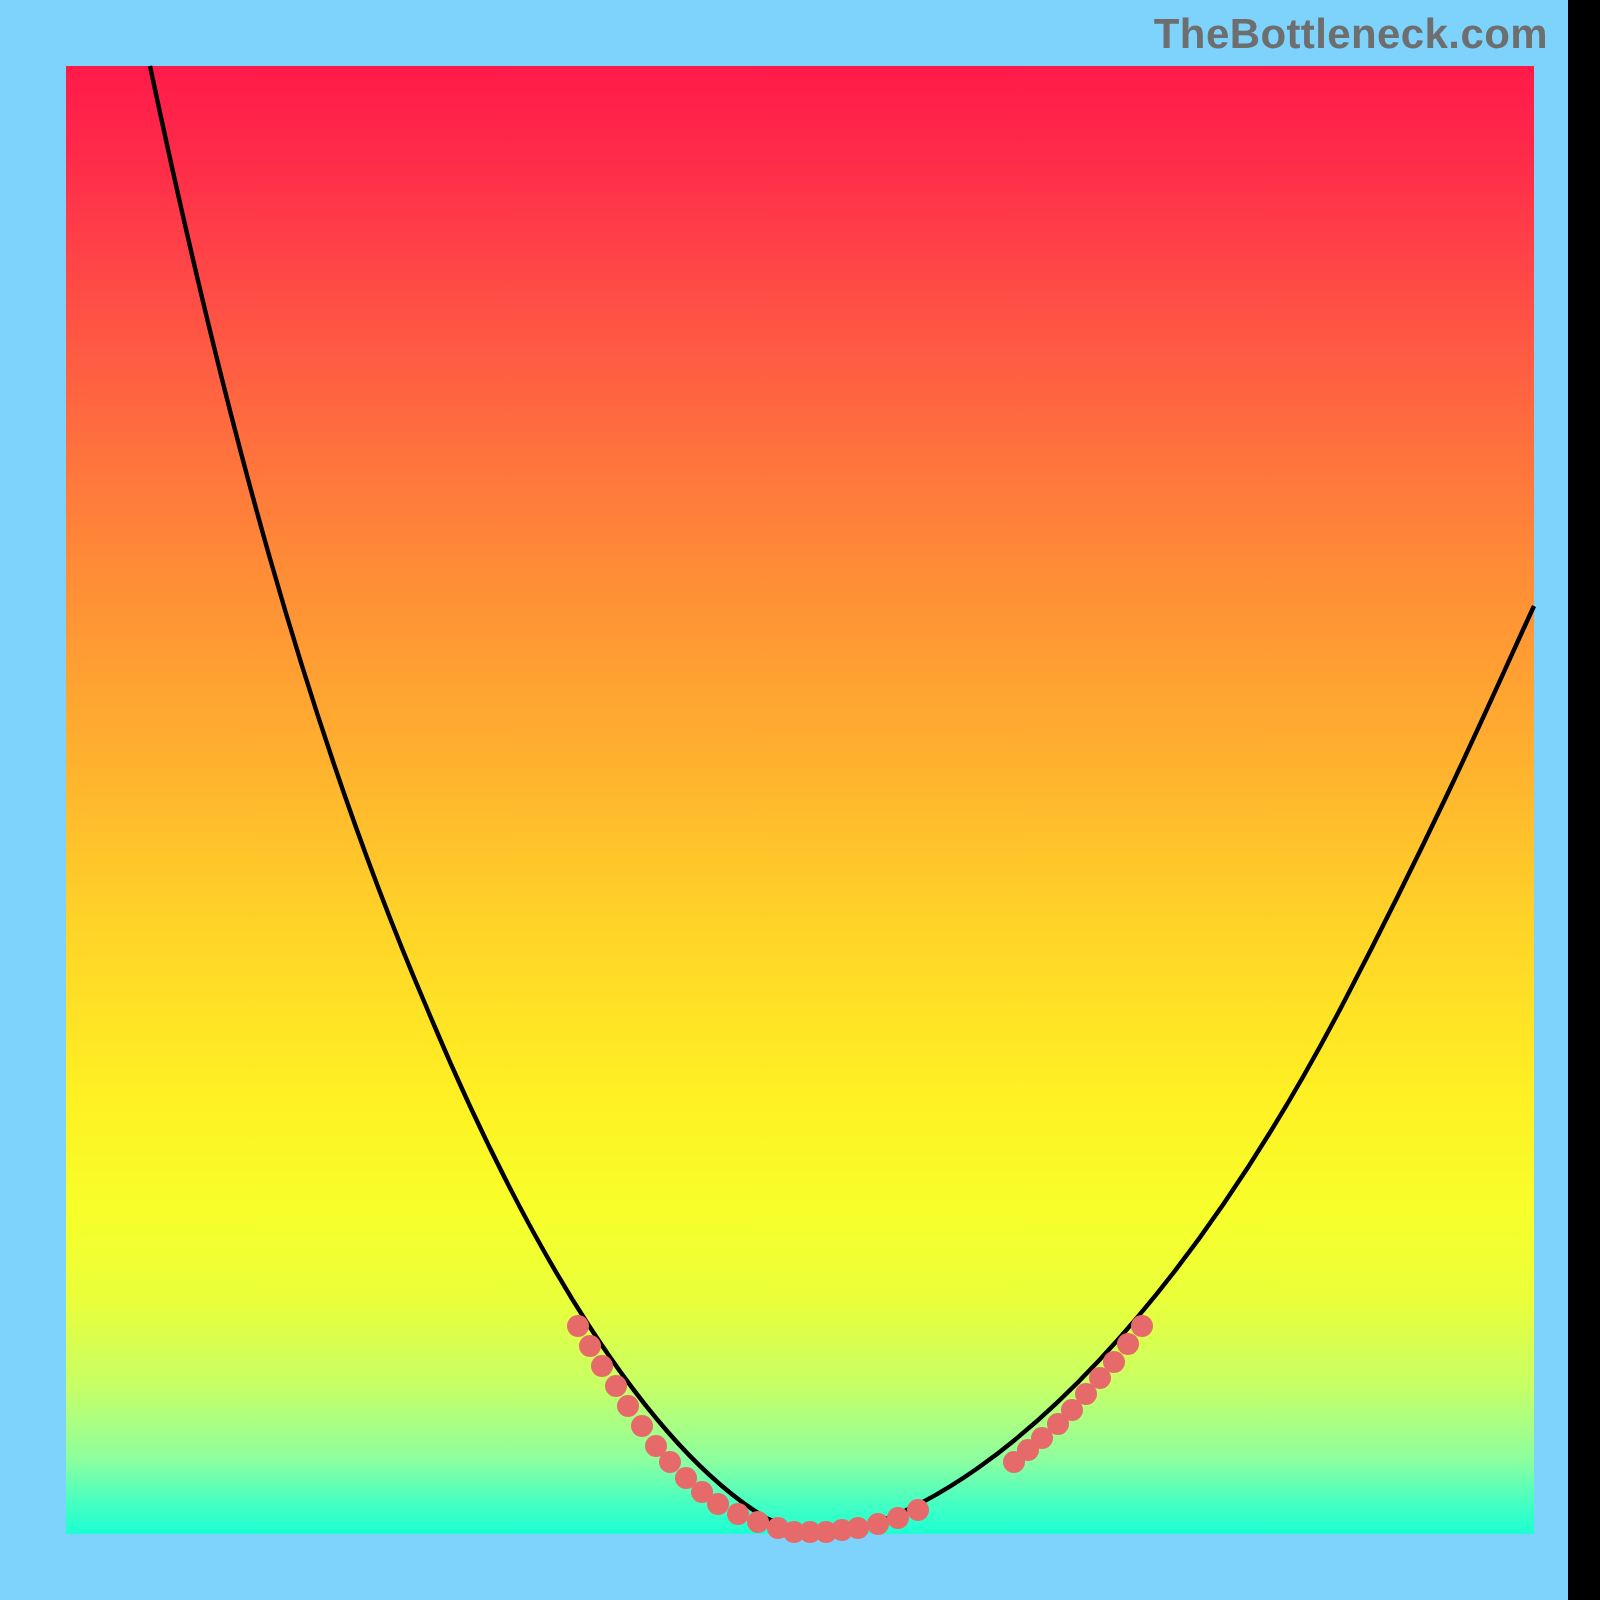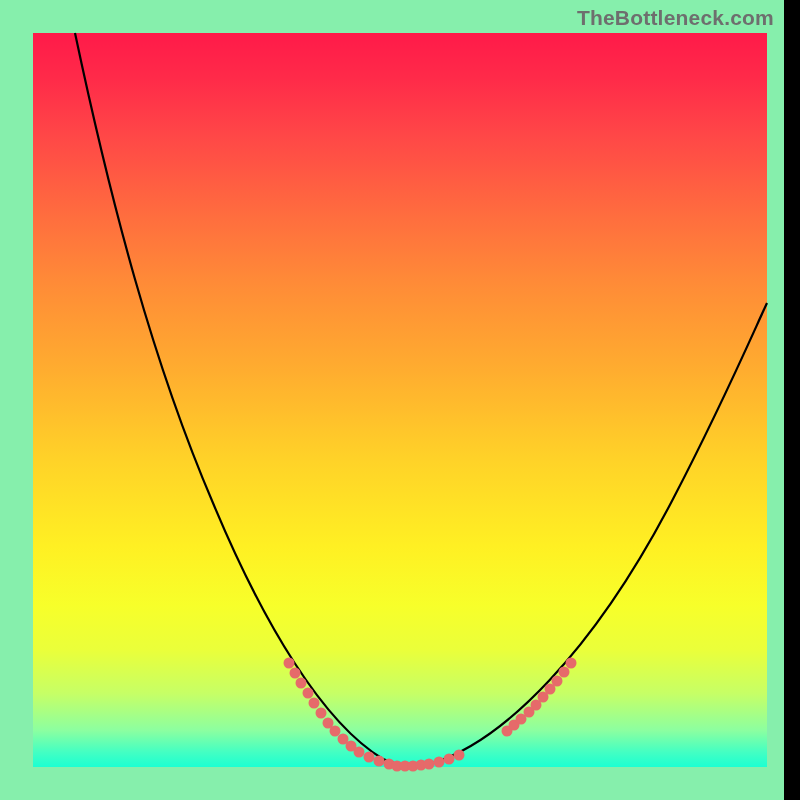--- a/index.html
+++ b/index.html
@@ -10,21 +10,21 @@
     background: #000;
     overflow: hidden;
     font-family: Arial, Helvetica, sans-serif;
   }
   .frame {
     position: absolute;
     left: 0;
     top: 0;
     width: 784px;
     height: 800px;
-    background: #86efac;
+    background: #7dd3fc;
   }
   .plot {
     position: absolute;
     left: 33px;
     top: 33px;
     width: 734px;
     height: 734px;
     background: linear-gradient(to bottom,
       #ff1a49 0%,
       #ff2a49 6%,

